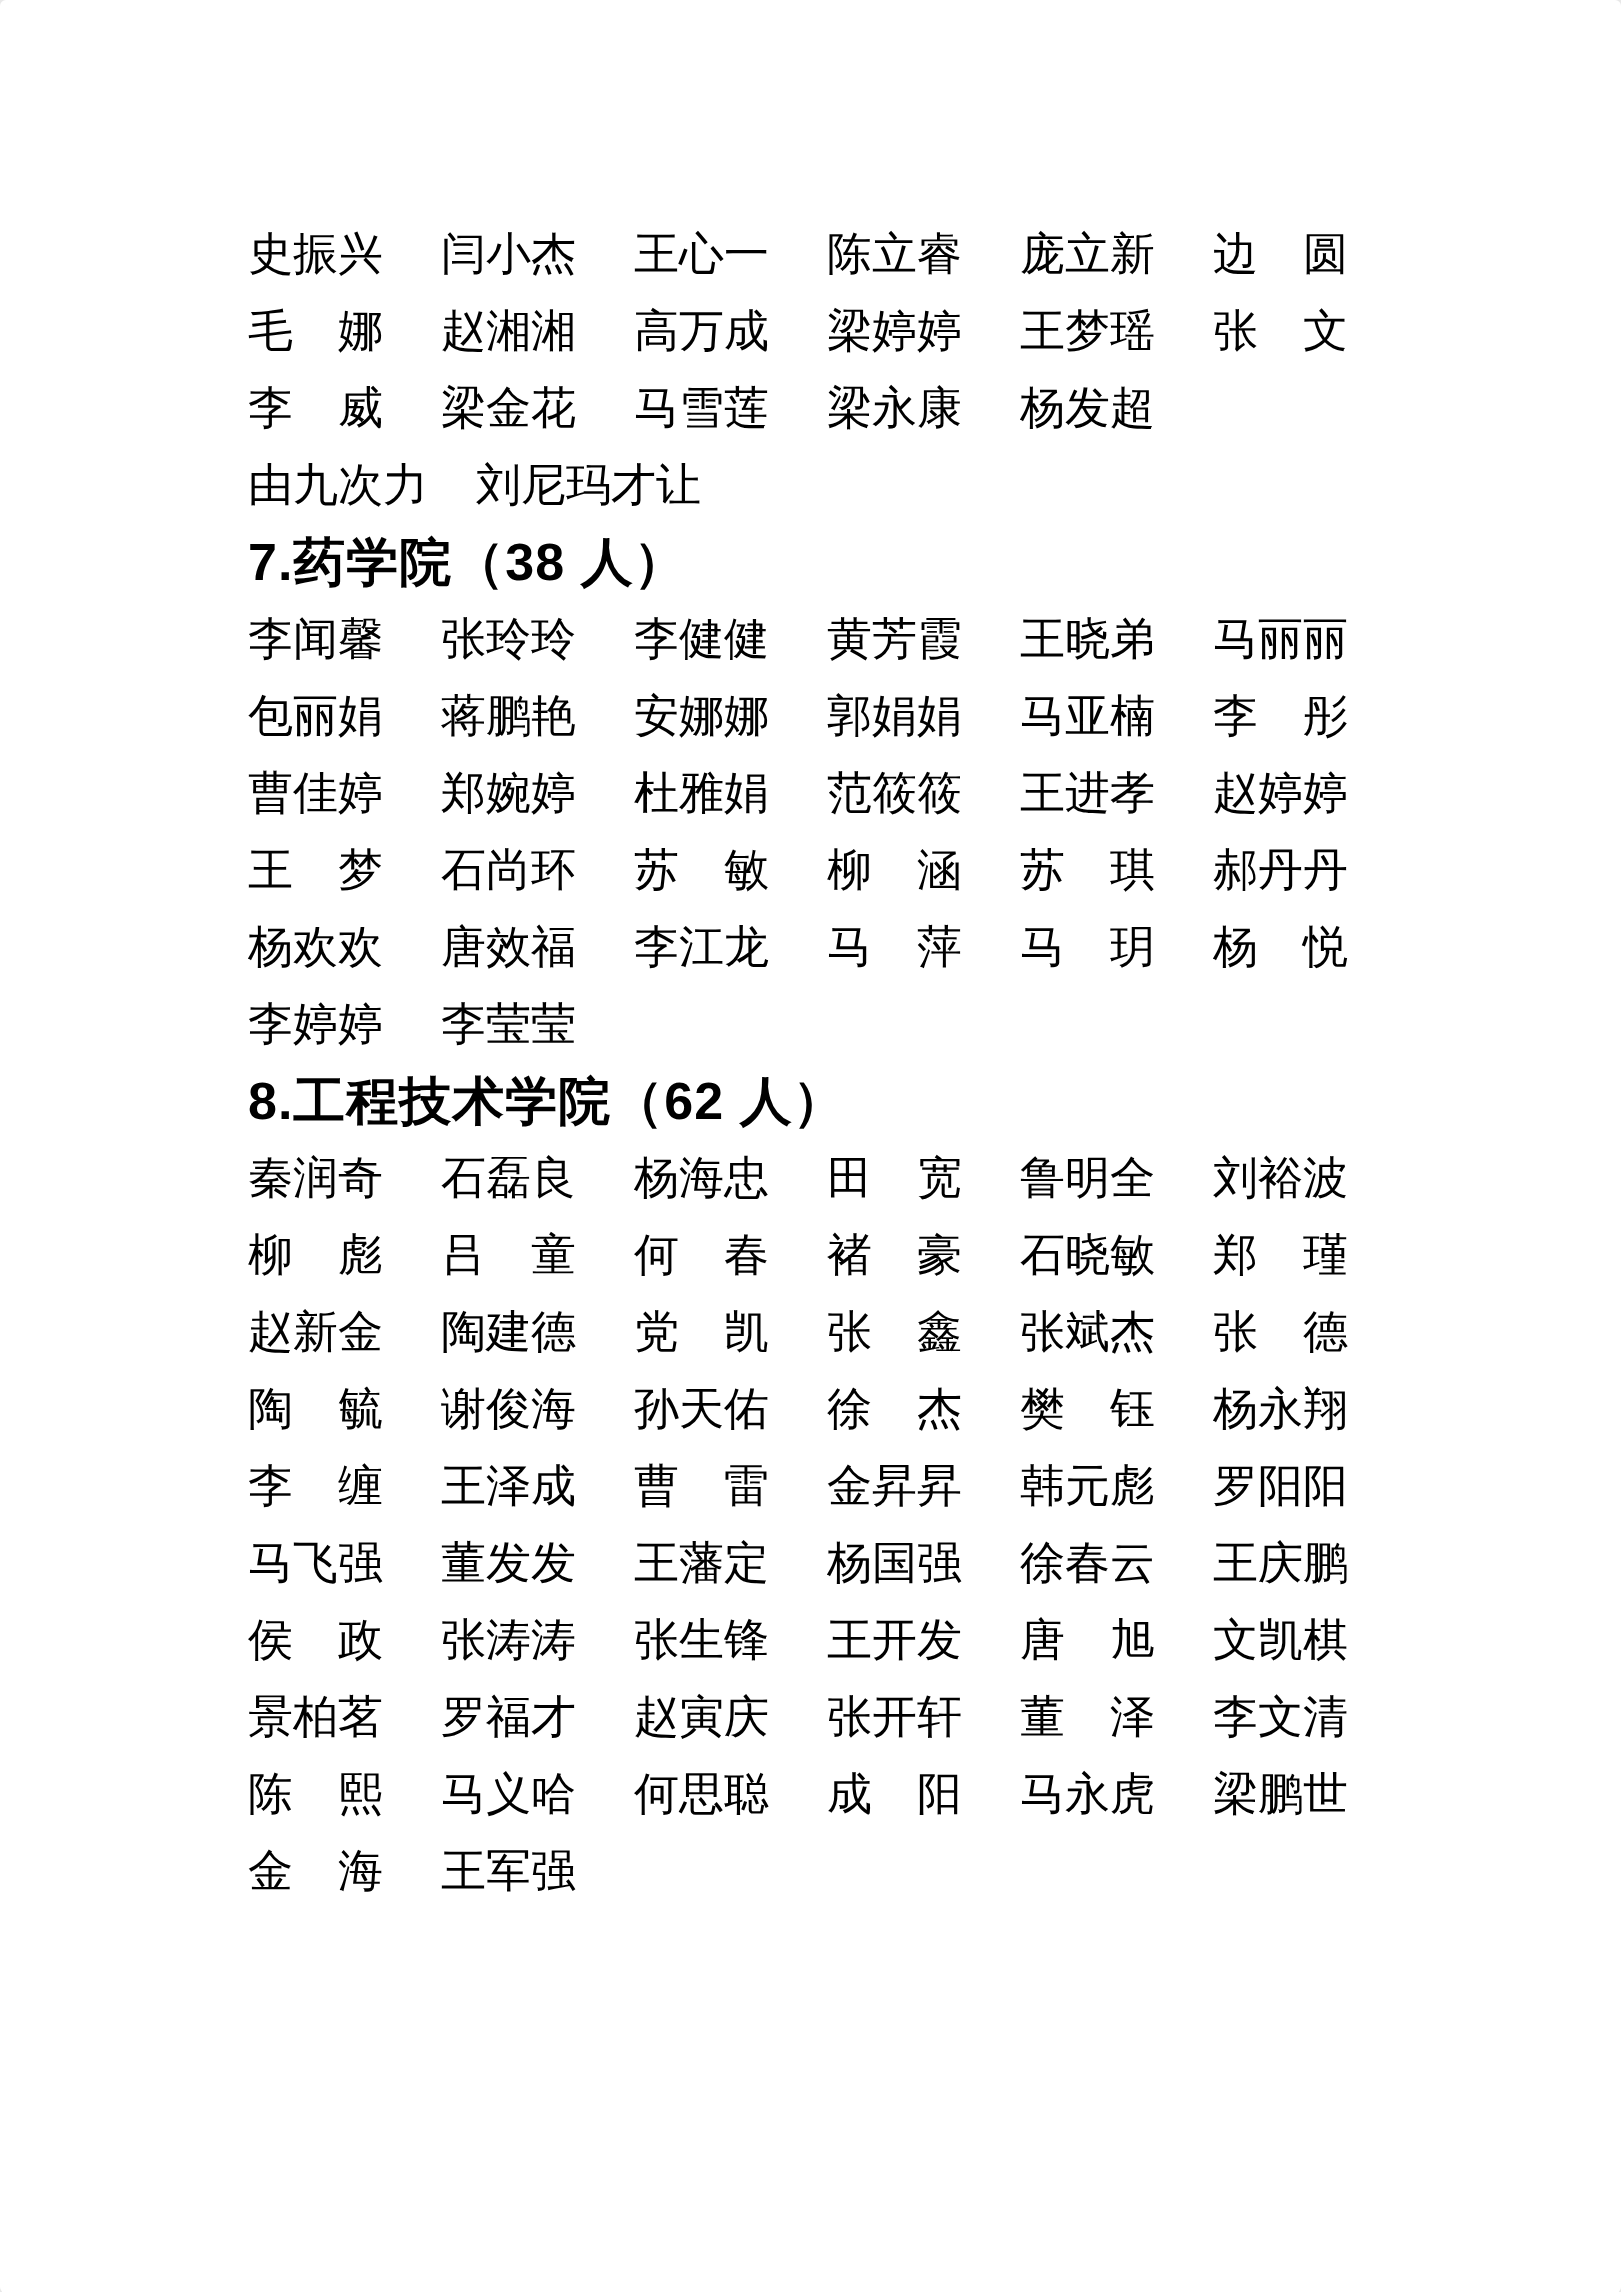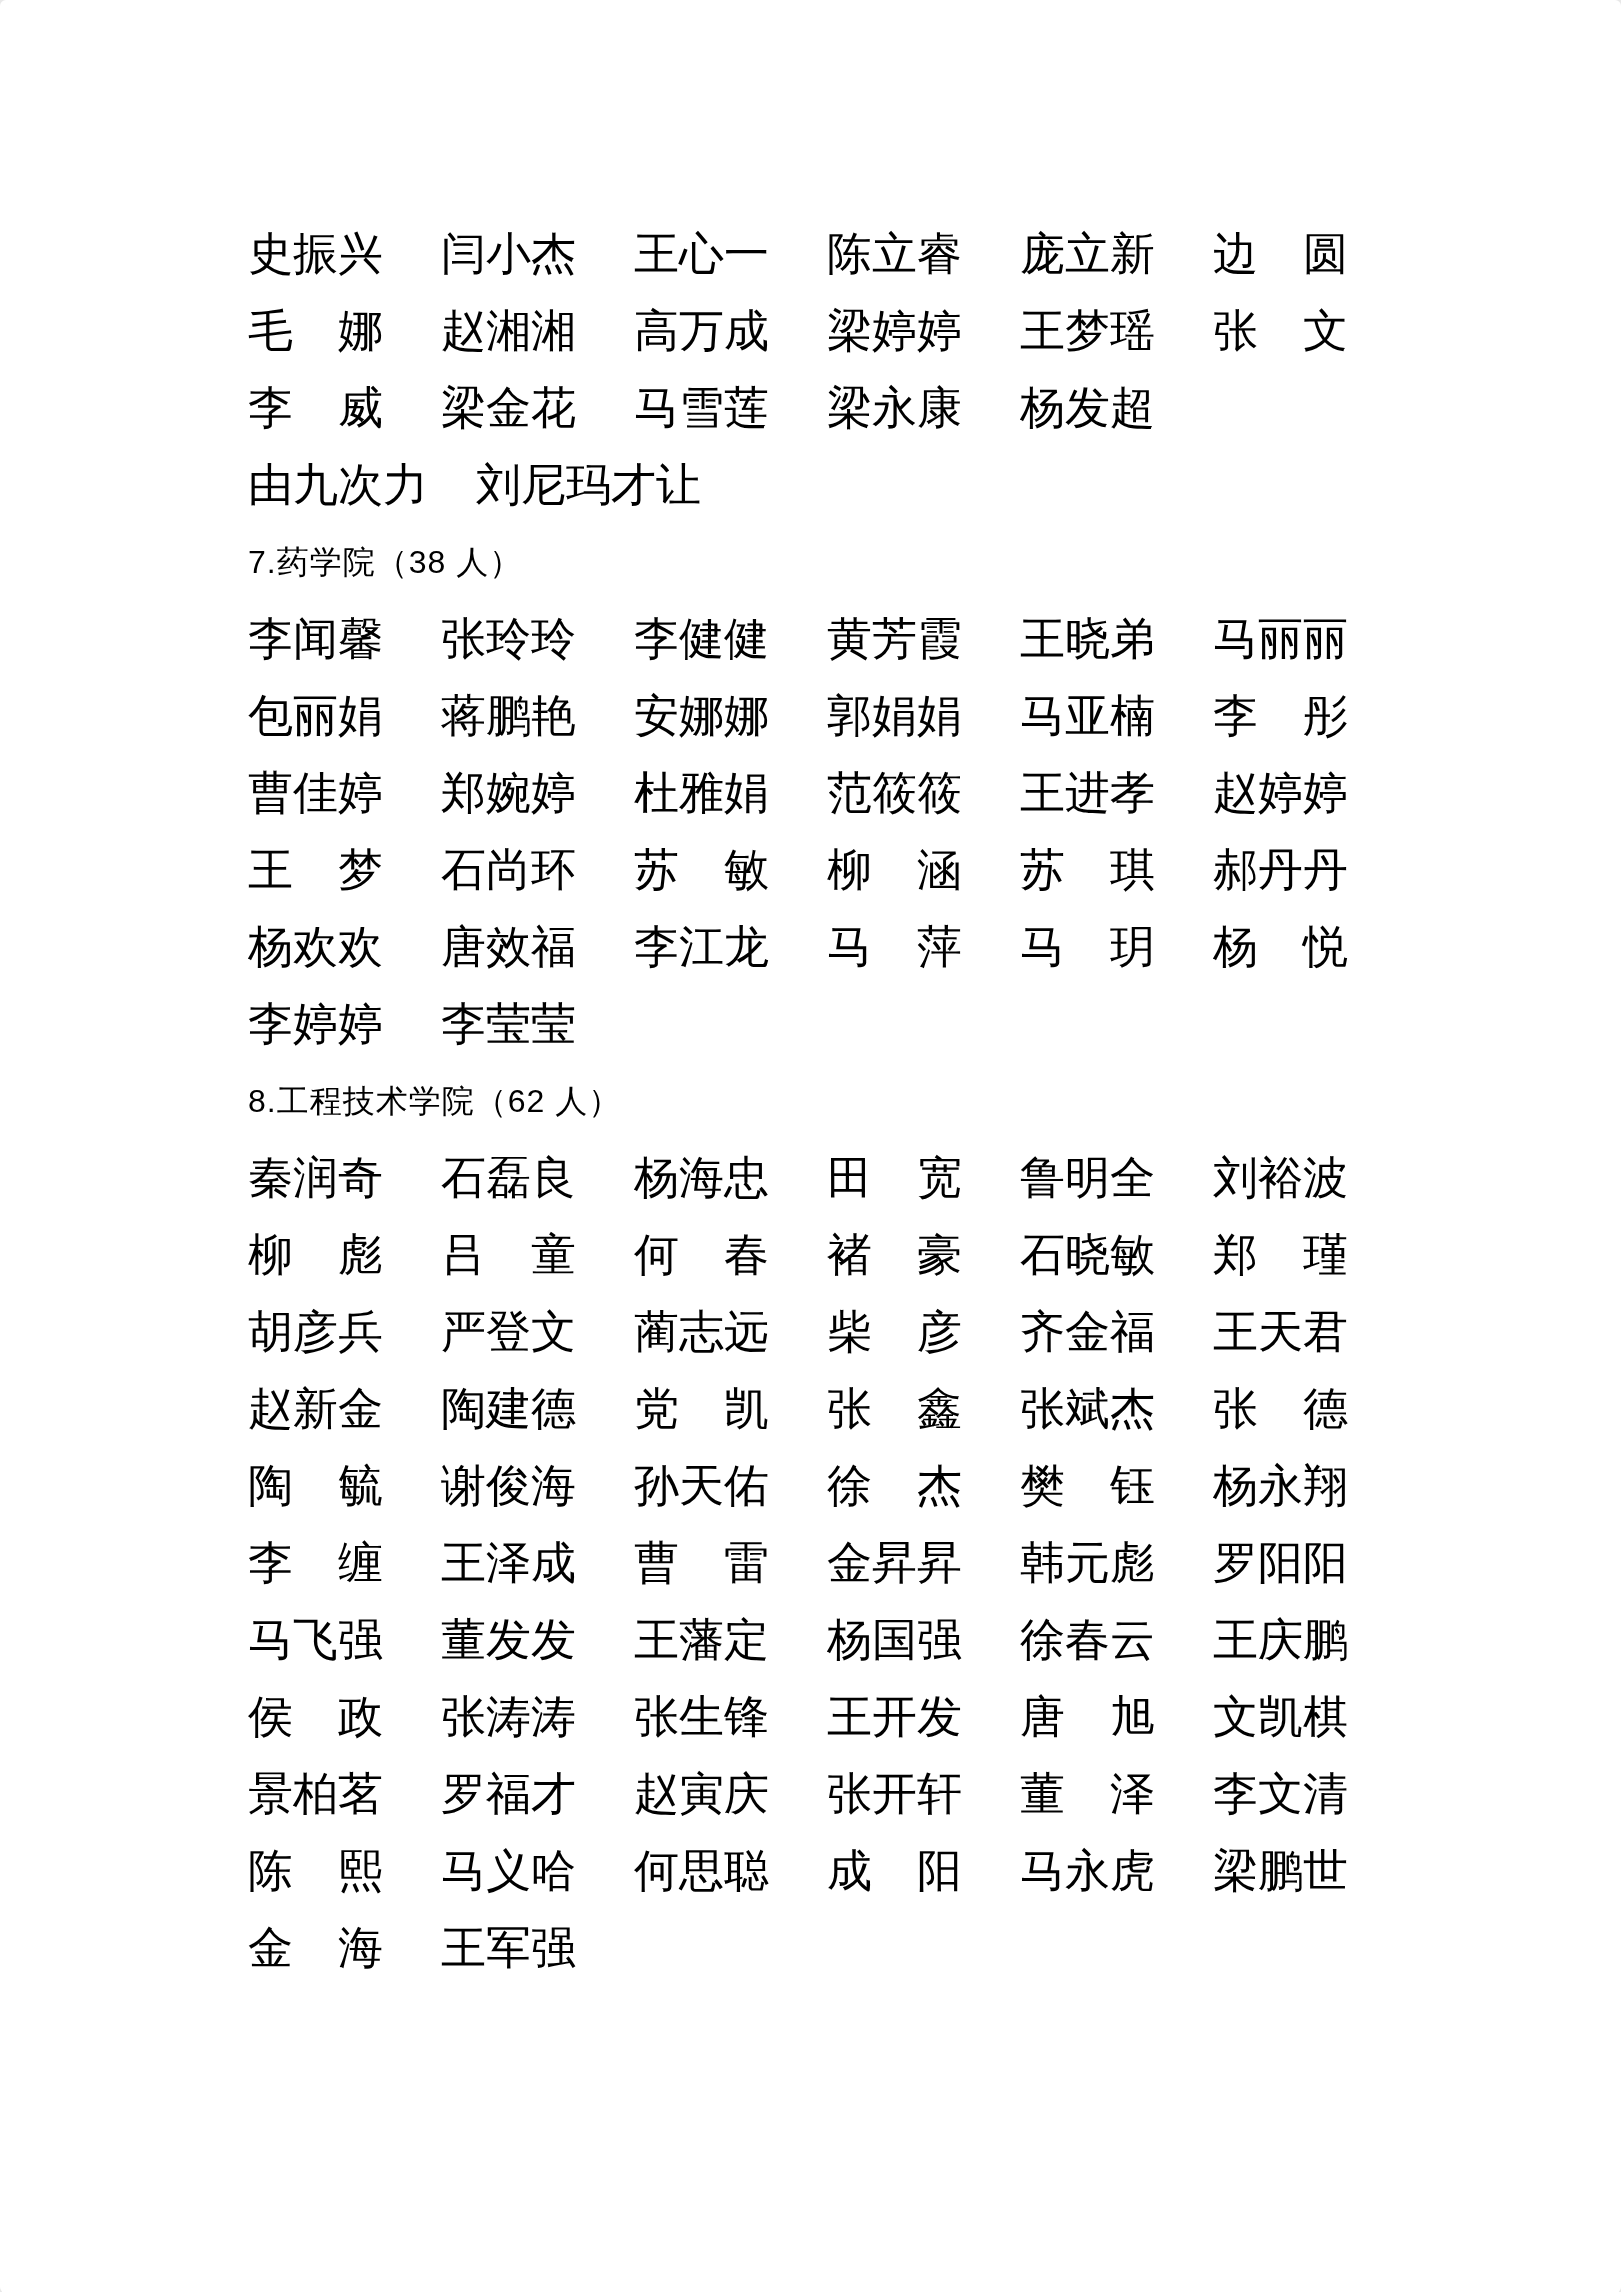--- a/index.html
+++ b/index.html
@@ -22,22 +22,22 @@
     width: 1235px;
   }
   .line {
     height: 77px;
     line-height: 77px;
     white-space: nowrap;
     font-size: 45px;
   }
   .line.header {
     font-family: "Liberation Sans", sans-serif;
-    font-weight: 400;
-    font-size: 32px;
+    font-weight: 700;
+    font-size: 52px;
     letter-spacing: 1px;
   }
   .cell {
     display: inline-block;
     width: 135px;
     margin-right: 58px;
     text-align: justify;
     text-align-last: justify;
     -moz-text-align-last: justify;
     vertical-align: top;
@@ -61,21 +61,20 @@
       <div class="line header">7.药学院（38 人）</div>
       <div class="line"><span class="cell">李闻馨</span><span class="cell">张玲玲</span><span class="cell">李健健</span><span class="cell">黄芳霞</span><span class="cell">王晓弟</span><span class="cell">马丽丽</span></div>
       <div class="line"><span class="cell">包丽娟</span><span class="cell">蒋鹏艳</span><span class="cell">安娜娜</span><span class="cell">郭娟娟</span><span class="cell">马亚楠</span><span class="cell">李　彤</span></div>
       <div class="line"><span class="cell">曹佳婷</span><span class="cell">郑婉婷</span><span class="cell">杜雅娟</span><span class="cell">范筱筱</span><span class="cell">王进孝</span><span class="cell">赵婷婷</span></div>
       <div class="line"><span class="cell">王　梦</span><span class="cell">石尚环</span><span class="cell">苏　敏</span><span class="cell">柳　涵</span><span class="cell">苏　琪</span><span class="cell">郝丹丹</span></div>
       <div class="line"><span class="cell">杨欢欢</span><span class="cell">唐效福</span><span class="cell">李江龙</span><span class="cell">马　萍</span><span class="cell">马　玥</span><span class="cell">杨　悦</span></div>
       <div class="line"><span class="cell">李婷婷</span><span class="cell">李莹莹</span></div>
       <div class="line header">8.工程技术学院（62 人）</div>
       <div class="line"><span class="cell">秦润奇</span><span class="cell">石磊良</span><span class="cell">杨海忠</span><span class="cell">田　宽</span><span class="cell">鲁明全</span><span class="cell">刘裕波</span></div>
       <div class="line"><span class="cell">柳　彪</span><span class="cell">吕　童</span><span class="cell">何　春</span><span class="cell">褚　豪</span><span class="cell">石晓敏</span><span class="cell">郑　瑾</span></div>
-      <div class="line"><span class="cell">胡彦兵</span><span class="cell">严登文</span><span class="cell">蔺志远</span><span class="cell">柴　彦</span><span class="cell">齐金福</span><span class="cell">王天君</span></div>
       <div class="line"><span class="cell">赵新金</span><span class="cell">陶建德</span><span class="cell">党　凯</span><span class="cell">张　鑫</span><span class="cell">张斌杰</span><span class="cell">张　德</span></div>
       <div class="line"><span class="cell">陶　毓</span><span class="cell">谢俊海</span><span class="cell">孙天佑</span><span class="cell">徐　杰</span><span class="cell">樊　钰</span><span class="cell">杨永翔</span></div>
       <div class="line"><span class="cell">李　缠</span><span class="cell">王泽成</span><span class="cell">曹　雷</span><span class="cell">金昇昇</span><span class="cell">韩元彪</span><span class="cell">罗阳阳</span></div>
       <div class="line"><span class="cell">马飞强</span><span class="cell">董发发</span><span class="cell">王藩定</span><span class="cell">杨国强</span><span class="cell">徐春云</span><span class="cell">王庆鹏</span></div>
       <div class="line"><span class="cell">侯　政</span><span class="cell">张涛涛</span><span class="cell">张生锋</span><span class="cell">王开发</span><span class="cell">唐　旭</span><span class="cell">文凯棋</span></div>
       <div class="line"><span class="cell">景柏茗</span><span class="cell">罗福才</span><span class="cell">赵寅庆</span><span class="cell">张开轩</span><span class="cell">董　泽</span><span class="cell">李文清</span></div>
       <div class="line"><span class="cell">陈　熙</span><span class="cell">马义哈</span><span class="cell">何思聪</span><span class="cell">成　阳</span><span class="cell">马永虎</span><span class="cell">梁鹏世</span></div>
       <div class="line"><span class="cell">金　海</span><span class="cell">王军强</span></div>
     </div>
 </div>

